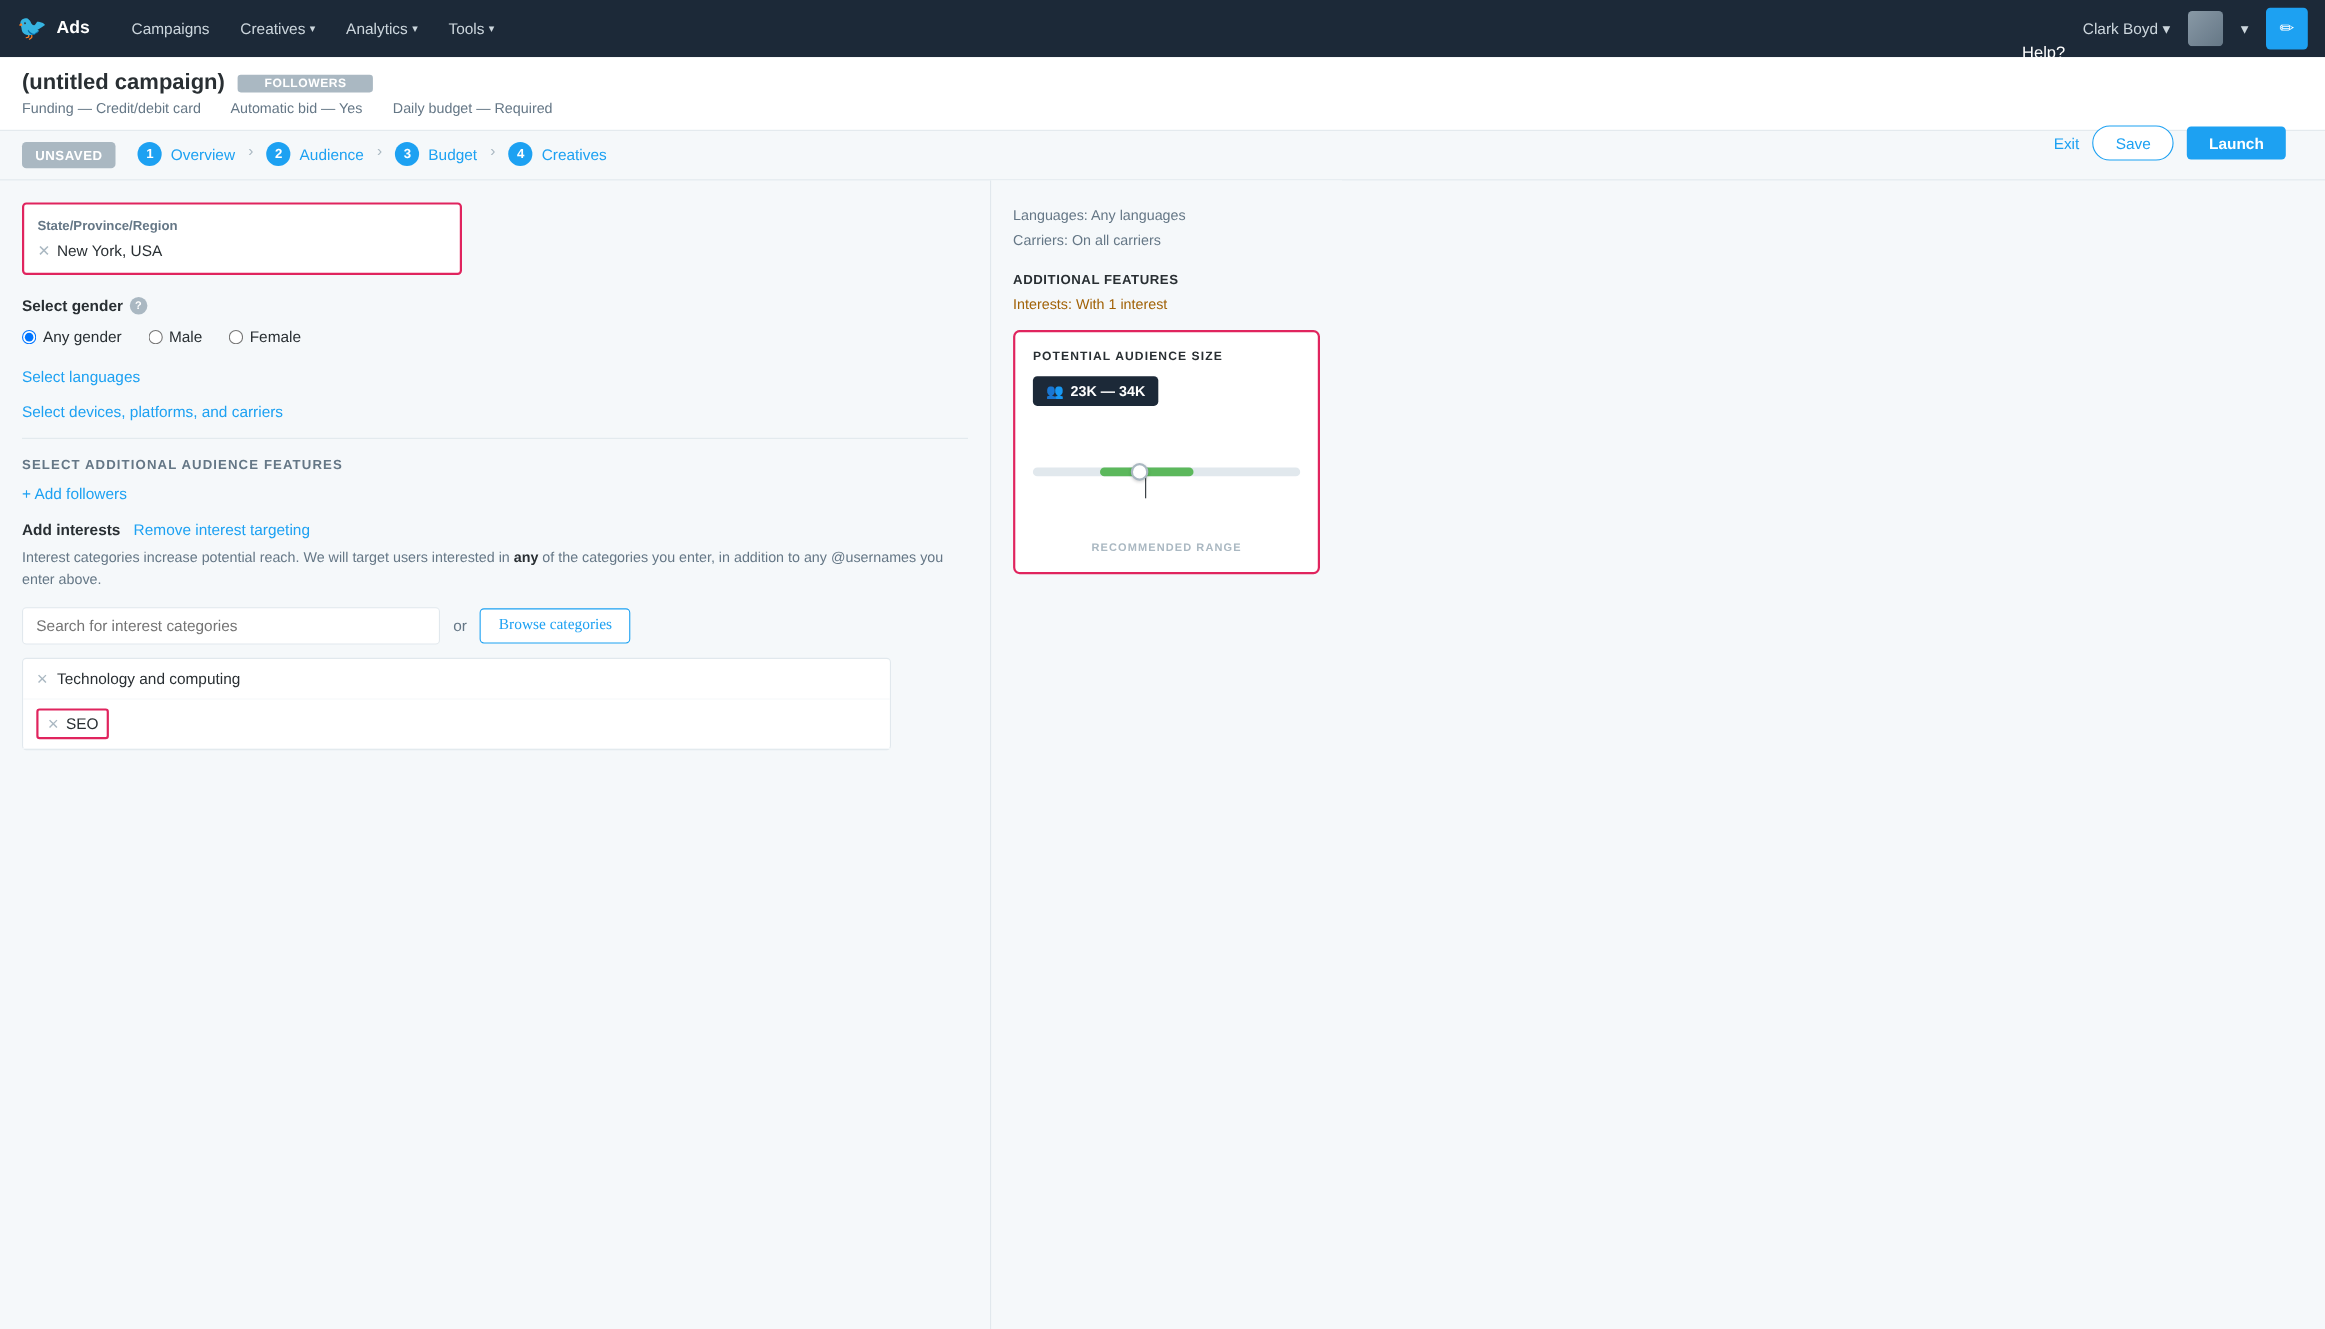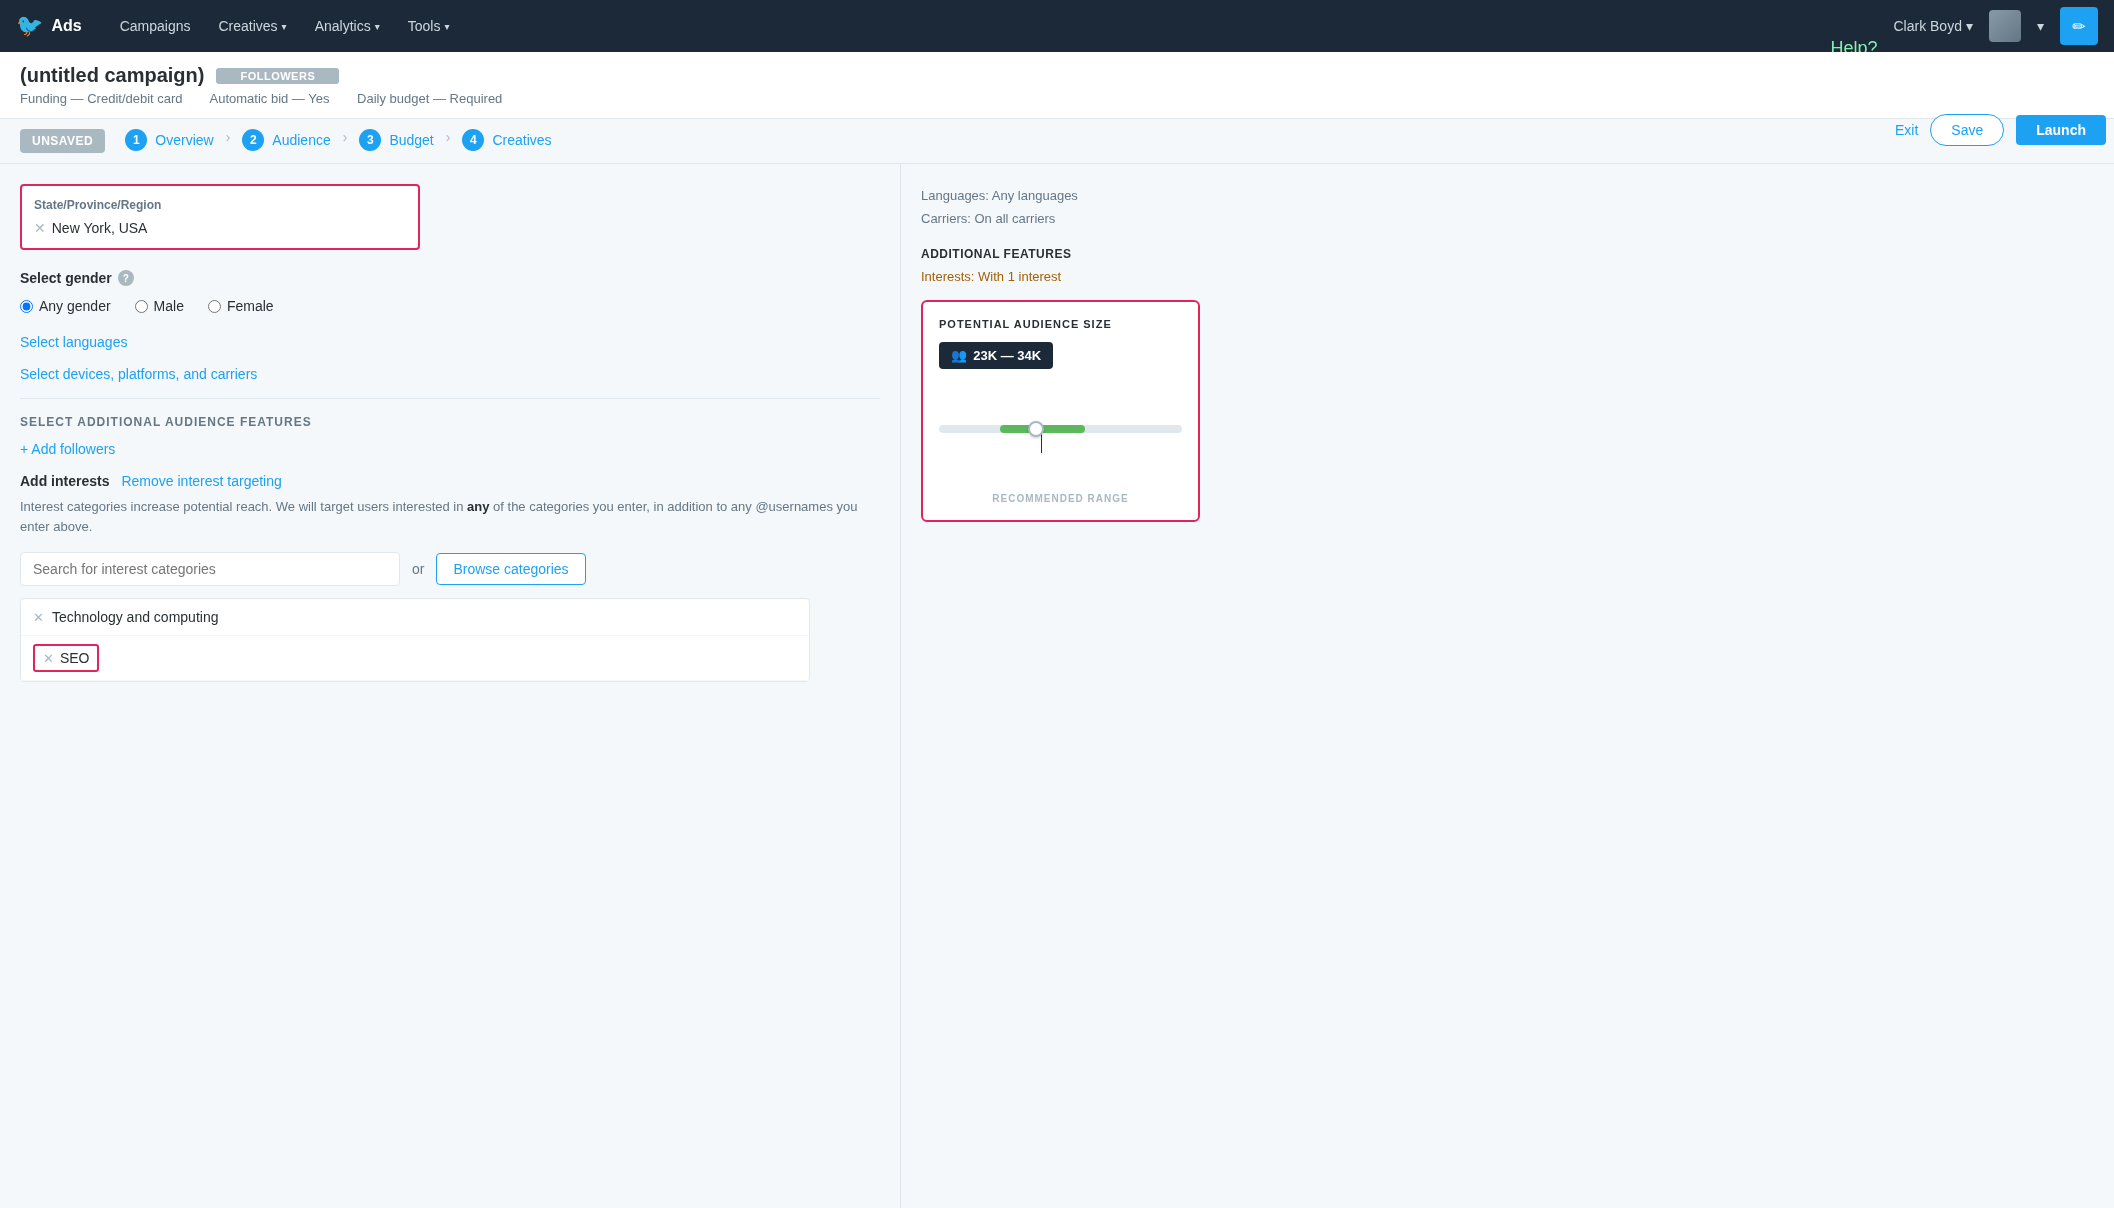--- a/index.html
+++ b/index.html
@@ -14,34 +14,34 @@
       padding: 0 16px;
       height: 52px;
       position: relative;
     }
     .top-nav .brand { display: flex; align-items: center; gap: 8px; font-size: 16px; font-weight: 700; color: #fff; margin-right: 24px; }
     .top-nav .brand .twitter-bird { font-size: 22px; }
     .nav-items { display: flex; align-items: center; gap: 0; flex: 1; }
     .nav-item { color: #ccd6dd; font-size: 14px; padding: 0 14px; height: 52px; display: flex; align-items: center; cursor: pointer; gap: 4px; }
     .nav-item .chevron { font-size: 10px; }
     .nav-right { display: flex; align-items: center; gap: 16px; }
-    .nav-right .help { color: #86efac; font-size: 18px; cursor: pointer; margin-top: 45px; }
+    .nav-right .help { color: #ffffff; font-size: 15px; cursor: pointer; margin-top: 45px; }
     .nav-right .user { color: #ccd6dd; font-size: 14px; cursor: pointer; display: flex; align-items: center; gap: 4px; }
     .nav-right .avatar { width: 32px; height: 32px; border-radius: 4px; background: #8899a6; overflow: hidden; }
     .nav-right .avatar-img { width: 100%; height: 100%; background: linear-gradient(135deg, #8899a6, #657786); }
     .nav-right .compose-btn { background: #1da1f2; border: none; color: #fff; padding: 8px 12px; border-radius: 4px; cursor: pointer; font-size: 16px; display: flex; align-items: center; justify-content: center; width: 38px; height: 38px; }
 
     
     .campaign-header { background: #fff; border-bottom: 1px solid #e1e8ed; padding: 12px 20px 0 20px; }
     .campaign-title-row { display: flex; align-items: center; gap: 12px; margin-bottom: 4px; }
     .campaign-title { font-size: 20px; font-weight: 600; color: #292f33; }
     .campaign-badge { background: #aab8c2; color: #fff; font-size: 11px; font-weight: 700; padding: 2px 24px; border-radius: 3px; letter-spacing: 0.5px; }
     .campaign-meta { font-size: 13px; color: #657786; margin-bottom: 12px; }
     .campaign-meta span { margin-right: 24px; }
-    .header-actions { position: absolute; right: 8px; top: 62px; display: flex; align-items: center; gap: 12px; }
+    .header-actions { position: absolute; right: 36px; top: 62px; display: flex; align-items: center; gap: 12px; }
     .btn-exit { background: none; border: none; color: #1da1f2; font-size: 14px; cursor: pointer; }
     .btn-save { background: #fff; border: 1px solid #1da1f2; color: #1da1f2; font-size: 14px; padding: 7px 20px; border-radius: 16px; cursor: pointer; }
     .btn-launch { background: #1da1f2; border: none; color: #fff; font-size: 14px; padding: 7px 20px; border-radius: 4px; cursor: pointer; font-weight: 600; }
 
     
     .steps-nav { background: #f5f8fa; border-bottom: 1px solid #e1e8ed; padding: 10px 20px; display: flex; align-items: flex-start; gap: 0; }
     .unsaved-badge { background: #aab8c2; color: #fff; font-size: 12px; font-weight: 700; padding: 5px 12px; border-radius: 4px; letter-spacing: 0.5px; margin-right: 20px; }
     .step { display: flex; align-items: center; gap: 8px; color: #1da1f2; font-size: 14px; cursor: pointer; }
     .step-num { background: #1da1f2; color: #fff; border-radius: 50%; width: 22px; height: 22px; display: flex; align-items: center; justify-content: center; font-size: 12px; font-weight: 700; }
     .step-chevron { color: #aab8c2; margin: 0 12px; font-size: 14px; }
@@ -78,21 +78,21 @@
     .add-interests-row { display: flex; align-items: center; gap: 12px; margin-bottom: 8px; }
     .add-interests-label { font-size: 14px; font-weight: 600; color: #292f33; }
     .remove-targeting-link { color: #1da1f2; font-size: 14px; cursor: pointer; }
     .interests-desc { font-size: 13px; color: #657786; margin-bottom: 16px; line-height: 1.5; }
     .interests-desc strong { font-weight: 700; color: #292f33; }
 
     
     .search-row { display: flex; align-items: center; gap: 12px; margin-bottom: 12px; }
     .search-input { flex: 1; max-width: 380px; border: 1px solid #e1e8ed; border-radius: 4px; padding: 8px 12px; font-size: 14px; color: #aab8c2; background: #fff; }
     .or-text { font-size: 14px; color: #657786; }
-    .browse-btn { border: 1px solid #1da1f2; color: #1da1f2; background: #fff; padding: 7px 16px; border-radius: 4px; cursor: pointer; font-size: 14px; }
+    .browse-btn { border: 1px solid #1da1f2; color: #1da1f2; background: #fff; padding: 7px 16px; border-radius: 4px; cursor: pointer; font-size: 14px; font-family: Liberation Serif, serif; }
 
     
     .interests-box { border: 1px solid #e1e8ed; border-radius: 4px; background: #fff; max-width: 790px; margin-bottom: 12px; }
     .interests-box-header { padding: 10px 12px; font-size: 13px; color: #aab8c2; border-bottom: 1px solid #e1e8ed; }
     .interest-item { padding: 10px 12px; display: flex; align-items: center; gap: 8px; border-bottom: 1px solid #f5f8fa; font-size: 14px; color: #292f33; }
     .interest-item .remove-x { color: #aab8c2; cursor: pointer; font-size: 13px; }
     .seo-tag { display: inline-flex; align-items: center; gap: 6px; border: 2px solid #e0245e; border-radius: 3px; padding: 4px 8px; font-size: 14px; color: #292f33; background: #fff; }
     .seo-tag .remove-x { color: #aab8c2; cursor: pointer; }
 
     

